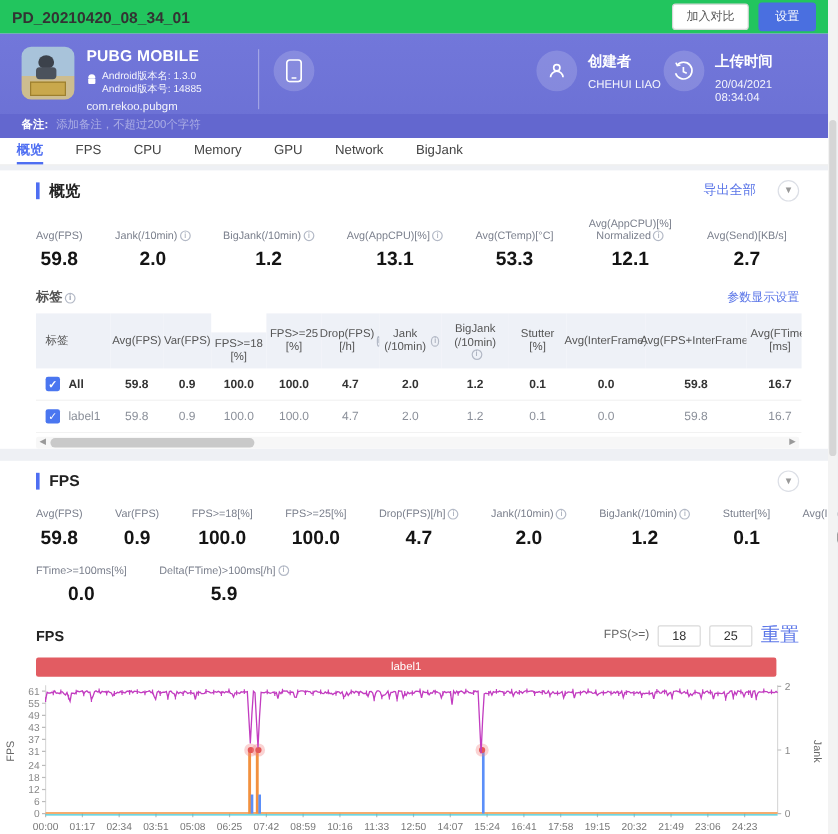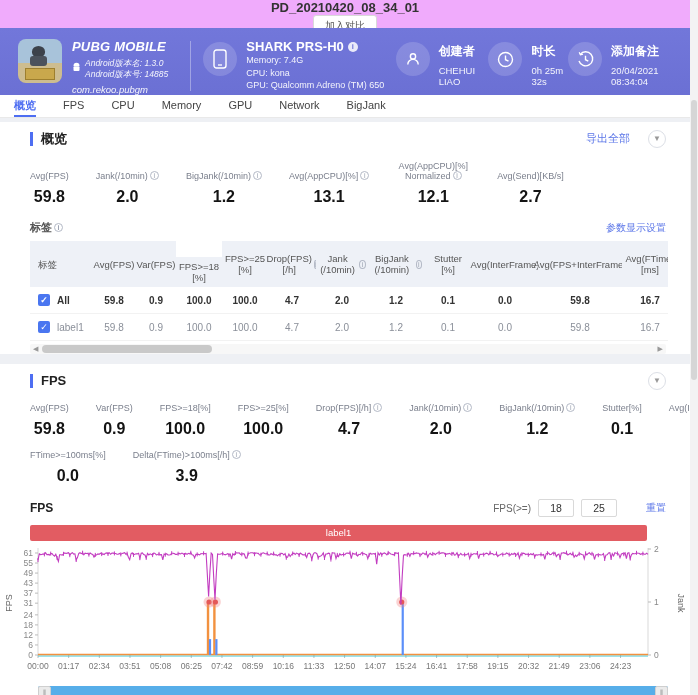--- a/index.html
+++ b/index.html
@@ -1,35 +1,35 @@
 <!DOCTYPE html>
 <html><head>
 <meta charset="utf-8">
 <style>
   * { box-sizing: border-box; margin: 0; padding: 0; }
   html,body { width:698px; height:695px; overflow:hidden; }
   body { font-family:"Liberation Sans",sans-serif; background:#eef0f4; position:relative; }
   .content { width:690px; }
 
   
-  .topbar { height:28px; background:#f0abfc; display:flex; align-items:center; padding:0 10px;flex-direction:column; }
+  .topbar { height:28px; background:#22c55e; display:flex; align-items:center; padding:0 10px; }
   .topbar .page-title { flex:1; font-size:13px; font-weight:bold; color:#333; }
   .btn-outline { font-size:10px; padding:3px 11px; border:1px solid #d9d9d9; border-radius:3px; color:#555; background:#fff; cursor:pointer; }
   .btn-primary { font-size:10px; padding:4px 13px; border:1px solid #4a6fe0; border-radius:3px; color:#fff; background:#4a6fe0; margin-left:8px; cursor:pointer; }
 
   
   .banner { background:linear-gradient(180deg,#7277da,#6b70d4); color:#fff; position:relative; }
   .collector-note { position:absolute; top:3px; right:8px; font-size:9px; color:rgba(255,255,255,.85); }
   .banner-main { display:flex; padding:11px 14px 4px 18px; height:67px; }
   .app-block { display:flex; width:208px; }
   .app-icon { width:44px; height:44px; border-radius:8px; background:linear-gradient(180deg,#a8c3da 55%,#cdbd90 55%); position:relative; overflow:hidden; flex:none; }
   .app-icon .helmet { position:absolute; left:14px; top:7px; width:13px; height:11px; border-radius:50% 50% 40% 40%; background:#3c424b; }
   .app-icon .torso  { position:absolute; left:12px; top:17px; width:17px; height:10px; border-radius:3px; background:#4b525c; }
   .app-icon .crate  { position:absolute; left:7px; bottom:3px; width:30px; height:12px; background:#c9a84c; border:1px solid #9d7f2e; }
-  .app-texts { margin-left:10px;font-style:italic; }
+  .app-texts { margin-left:10px; }
   .app-name { font-size:13px; font-weight:bold; letter-spacing:.2px; }
   .ver-row { display:flex; margin-top:4px; }
   .ver-lines { font-size:8.5px; line-height:11px; color:rgba(255,255,255,.92); margin-left:4px; }
   .app-pkg { font-size:9.5px; margin-top:4px; color:rgba(255,255,255,.92); }
   .v-divider { width:1px; background:rgba(255,255,255,.35); height:50px; margin:2px 12px 0 0; }
   .icon-circle { width:34px; height:34px; border-radius:50%; background:rgba(255,255,255,.16); display:flex; align-items:center; justify-content:center; flex:none; margin-top:3px; }
   .device-block { display:flex; width:232px; }
   .device-texts { margin-left:9px; }
   .device-name { font-size:13px; font-weight:bold; }
   .device-line { font-size:9px; line-height:12.5px; color:rgba(255,255,255,.92); }
@@ -79,21 +79,21 @@
   .cb { width:12px; height:12px; background:#4a76f0; border-radius:2px; color:#fff; font-size:9px; line-height:12px; text-align:center; margin-right:7px; flex:none; cursor:pointer; }
   .hscroll { height:10px; background:#f7f7f7; margin:3px 24px 10px 30px; position:relative; border-radius:2px; }
   .hscroll .arrow { position:absolute; top:0; font-size:7px; color:#999; line-height:10px; cursor:pointer; }
   .hscroll .thumb { position:absolute; left:12px; top:1px; height:8px; width:170px; background:#c9c9c9; border-radius:4px; cursor:pointer; }
 
   
   .chart-controls { display:flex; align-items:center; padding:2px 24px 4px 30px; }
   .chart-title { font-size:12px; font-weight:bold; color:#222; flex:1; }
   .filter-label { font-size:10px; color:#666; margin-right:7px; }
   .filter-input { width:36px; height:18px; border:1px solid #d9d9d9; border-radius:2px; font-size:10.5px; text-align:center; color:#333; margin-right:7px; font-family:inherit; }
-  .reset-link { font-size:10px; color:#5b76e8; cursor:pointer;margin-left:22px; }
+  .reset-link { font-size:16px; color:#5b76e8; cursor:pointer; }
 
   .label-banner { height:16px; background:#e25c62; border-radius:2px; margin:4px 0 2px 30px; width:617px; color:#fff; font-size:9.5px; text-align:center; line-height:16px; }
 
   .range-bar { height:13px; background:#57aee9; border-radius:2px; margin:1px 22px 0 38px; position:relative; width:630px; }
   .range-handle { position:absolute; top:0; width:13px; height:13px; background:#ebebeb; border:1px solid #cfcfcf; border-radius:2px; font-size:7px; color:#888; text-align:center; line-height:11px; cursor:ew-resize; }
   .range-handle.left { left:0; } .range-handle.right { right:0; }
 
   .page-scroll { position:absolute; top:0; right:0; width:8px; height:695px; background:#f3f3f3; }
   .page-scroll .pthumb { position:absolute; top:100px; left:1px; width:6px; height:280px; background:#d6d6d6; border-radius:3px; cursor:pointer; }
 </style>
@@ -134,64 +134,50 @@
         </div>
       </div>
       <div class="v-divider"></div>
       <div class="device-block">
         <div class="icon-circle">
           <svg width="14" height="20" viewBox="0 0 14 20">
               <rect x="1" y="1" width="12" height="18" rx="2.5" fill="none" stroke="#fff" stroke-width="1.4"></rect>
               <line x1="5" y1="16" x2="9" y2="16" stroke="#fff" stroke-width="1.3"></line>
             </svg>
         </div>
-        <div class="device-texts">
-          <div class="device-name"><span>SHARK PRS-H0</span><span class="info-light">i</span></div>
-          <div class="device-line">Memory: 7.4G</div>
-          <div class="device-line">CPU: kona</div>
-          <div class="device-line">GPU: Qualcomm Adreno (TM) 650</div>
-        </div>
       </div>
       <div class="stat-block w-creator">
         <div class="icon-circle">
           <svg width="16" height="16" viewBox="0 0 16 16">
               <circle cx="8" cy="5.4" r="2.6" fill="none" stroke="#fff" stroke-width="1.4"></circle>
               <path d="M2.8 13.4 a5.2 5 0 0 1 10.4 0" fill="none" stroke="#fff" stroke-width="1.4"></path>
             </svg>
         </div>
         <div class="stat-texts">
           <div class="stat-label">创建者</div>
           <div class="stat-value">CHEHUI LIAO</div>
-        </div>
-      </div>
-      <div class="stat-block w-duration">
-        <div class="icon-circle">
-          <svg width="17" height="17" viewBox="0 0 17 17">
-              <circle cx="8.5" cy="8.5" r="7" fill="none" stroke="#fff" stroke-width="1.4"></circle>
-              <path d="M8.5 4.5 V8.7 L11.5 10.2" fill="none" stroke="#fff" stroke-width="1.4"></path>
-            </svg>
-        </div>
-        <div class="stat-texts">
-          <div class="stat-label">时长</div>
-          <div class="stat-value">0h 25m 32s</div>
         </div>
       </div>
       <div class="stat-block">
         <div class="icon-circle">
           <svg width="17" height="17" viewBox="0 0 17 17">
               <path d="M3.2 3.4 A7 7 0 1 1 2 10" fill="none" stroke="#fff" stroke-width="1.4"></path>
               <path d="M2.2 1.2 L3.4 3.8 L6 3.2" fill="none" stroke="#fff" stroke-width="1.2"></path>
               <path d="M8.5 4.8 V8.7 L11.3 10.1" fill="none" stroke="#fff" stroke-width="1.4"></path>
             </svg>
         </div>
         <div class="stat-texts">
-          <div class="stat-label">添加备注</div>
+          <div class="stat-label">上传时间</div>
           <div class="stat-value">20/04/2021 08:34:04</div>
         </div>
       </div>
+    </div>
+    <div class="remark-row">
+      <span class="remark-label">备注:</span>
+      <span class="remark-placeholder">添加备注，不超过200个字符</span>
     </div>
   </div>
 
   <div class="tabs" id="tabs">
       <div class="tab active">概览</div>
       <div class="tab">FPS</div>
       <div class="tab">CPU</div>
       <div class="tab">Memory</div>
       <div class="tab">GPU</div>
       <div class="tab">Network</div>
@@ -216,20 +202,24 @@
         </div>
         <div class="metric">
           <div class="metric-label"><span>BigJank(/10min)</span><span class="info-i">i</span></div>
           <div class="metric-value">1.2</div>
         </div>
         <div class="metric">
           <div class="metric-label"><span>Avg(AppCPU)[%]</span><span class="info-i">i</span></div>
           <div class="metric-value">13.1</div>
         </div>
         <div class="metric">
+          <div class="metric-label"><span>Avg(CTemp)[°C]</span></div>
+          <div class="metric-value">53.3</div>
+        </div>
+        <div class="metric">
           <div class="metric-label wrap"><span>Avg(AppCPU)[%] Normalized</span><span class="info-i">i</span></div>
           <div class="metric-value">12.1</div>
         </div>
         <div class="metric">
           <div class="metric-label"><span>Avg(Send)[KB/s]</span></div>
           <div class="metric-value">2.7</div>
         </div>
       </div>
     <div class="sub-head">
       <div class="sub-title"><span>标签</span><span class="info-i">i</span></div>
@@ -253,21 +243,21 @@
             <span>FPS&gt;=25 [%]</span>
           </div>
           <div class="th" style="width: 48px;">
             <span>Drop(FPS) [/h]</span>
             <span class="info-i">i</span>
           </div>
           <div class="th" style="width: 52px;">
             <span>Jank (/10min)</span>
             <span class="info-i">i</span>
           </div>
-          <div class="th" style="width: 56px;">
+          <div class="th" style="width: 56px; flex-direction: column;">
             <span>BigJank (/10min)</span>
             <span class="info-i">i</span>
           </div>
           <div class="th" style="width: 48px;">
             <span>Stutter [%]</span>
           </div>
           <div class="th" style="width: 66px;">
             <span>Avg(InterFrame)</span>
           </div>
           <div class="th" style="width: 84px;">
@@ -363,21 +353,21 @@
           <div class="metric-value">0.0</div>
         </div>
       </div>
     <div class="metrics" id="fps-metrics-2" style="padding-top:0">
         <div class="metric">
           <div class="metric-label"><span>FTime&gt;=100ms[%]</span></div>
           <div class="metric-value">0.0</div>
         </div>
         <div class="metric">
           <div class="metric-label"><span>Delta(FTime)&gt;100ms[/h]</span><span class="info-i">i</span></div>
-          <div class="metric-value">3.9</div>
+          <div class="metric-value">5.9</div>
         </div>
       </div>
     <div class="chart-controls">
       <div class="chart-title">FPS</div>
       <span class="filter-label">FPS(&gt;=)</span>
       <input class="filter-input" value="18" style="">
       <input class="filter-input" value="25" style="">
       <span class="reset-link">重置</span>
     </div>
     <div class="label-banner">label1</div>

